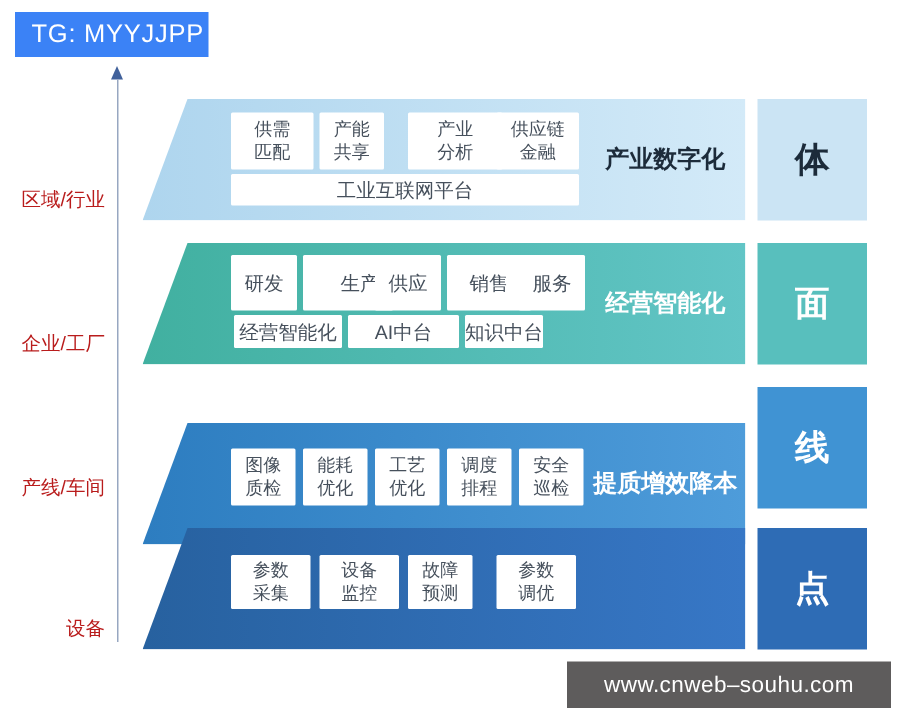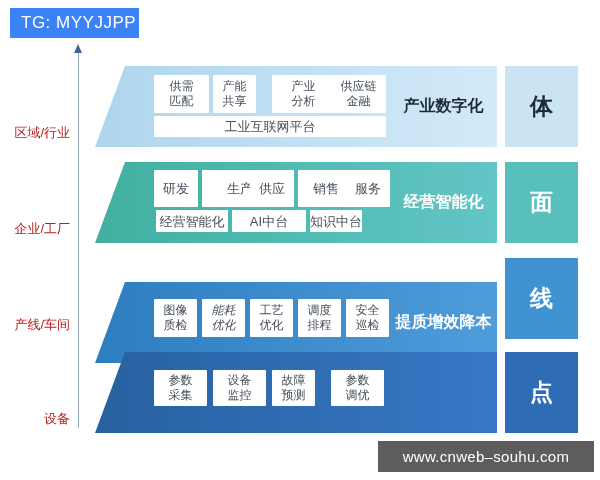--- a/index.html
+++ b/index.html
@@ -110,21 +110,21 @@
         </div>
         <div class="outcome" style="color: rgb(255, 255, 255);">经营智能化</div>
       </div>
       <div class="block" style="top: 162px; background: rgb(88, 191, 189); color: rgb(255, 255, 255);">面</div>
       <div class="axis-label" style="top: 315px;">产线/车间</div>
       <div class="band" style="top: 258px; background: linear-gradient(90deg, rgb(45, 125, 192), rgb(78, 156, 218)); margin-top: 24px;">
         <div class="box" style="left: 59px; top: 17px; width: 43px; height: 38px;">
           <span>图像</span>
           <span>质检</span>
         </div>
-        <div class="box" style="left: 107px; top: 17px; width: 43px; height: 38px; font-style: italic;">
+        <div class="box" style="left: 107px; top: 17px; width: 43px; height: 38px;">
           <span>能耗</span>
           <span>优化</span>
         </div>
         <div class="box" style="left: 155px; top: 17px; width: 43px; height: 38px;">
           <span>工艺</span>
           <span>优化</span>
         </div>
         <div class="box" style="left: 203px; top: 17px; width: 43px; height: 38px;">
           <span>调度</span>
           <span>排程</span>

